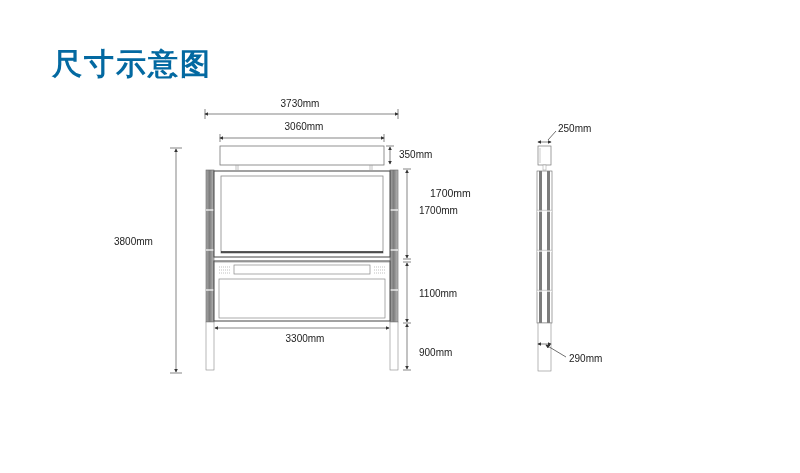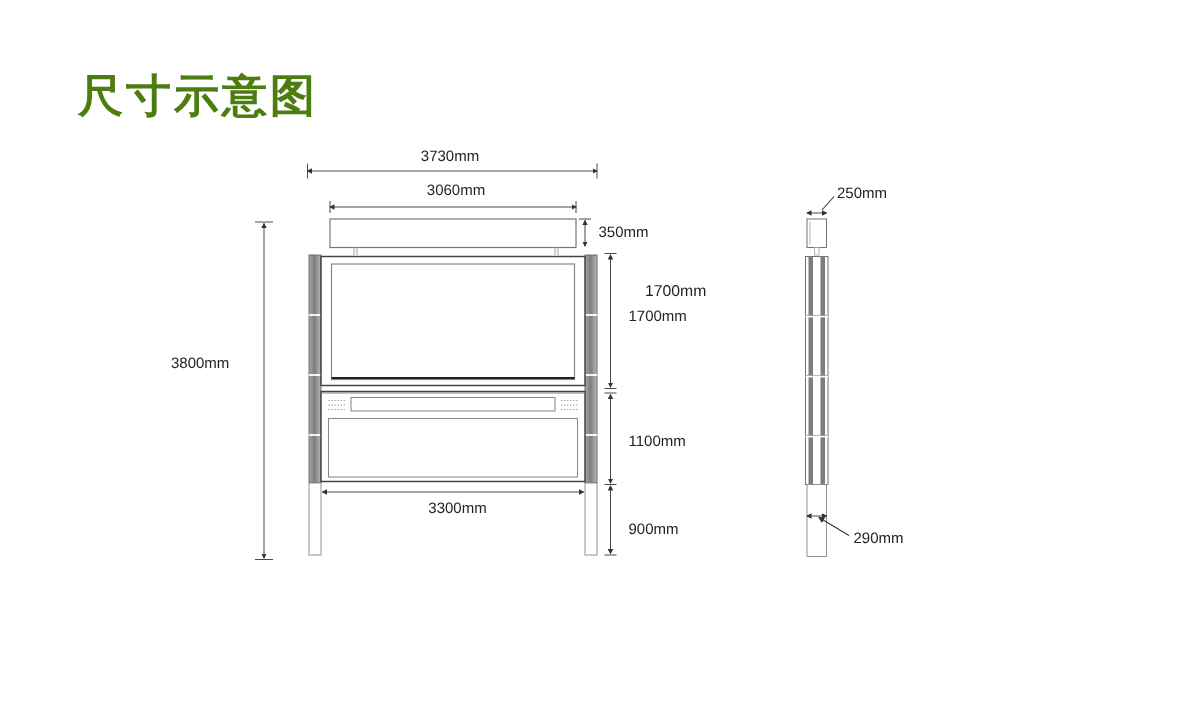--- a/index.html
+++ b/index.html
@@ -1,17 +1,17 @@
 <!DOCTYPE html>
 <html><head>
 <meta charset="utf-8">
 <style>
   html, body { margin: 0; padding: 0; background: #ffffff; }
   body { width: 800px; height: 473px; position: relative; overflow: hidden; font-family: "Liberation Sans", "DejaVu Sans", sans-serif; }
-  .title { position: absolute; left: 52px; top: 44px; font-size: 30px; font-weight: bold; color: #4d7c0f; letter-spacing: 2px; font-family: "DejaVu Sans", sans-serif; }
+  .title { position: absolute; left: 52px; top: 44px; font-size: 30px; font-weight: bold; color: #0369a1; letter-spacing: 2px; font-family: "DejaVu Sans", sans-serif; }
   svg { position: absolute; left: 0; top: 0; }
   .lbl { font-family: "Liberation Sans", sans-serif; font-size: 10px; fill: #222; }
 </style>
 </head>
 <body>
 
 <div class="title">尺寸示意图</div>
 
 <svg width="800" height="473" viewBox="0 0 800 473">
   <defs>

